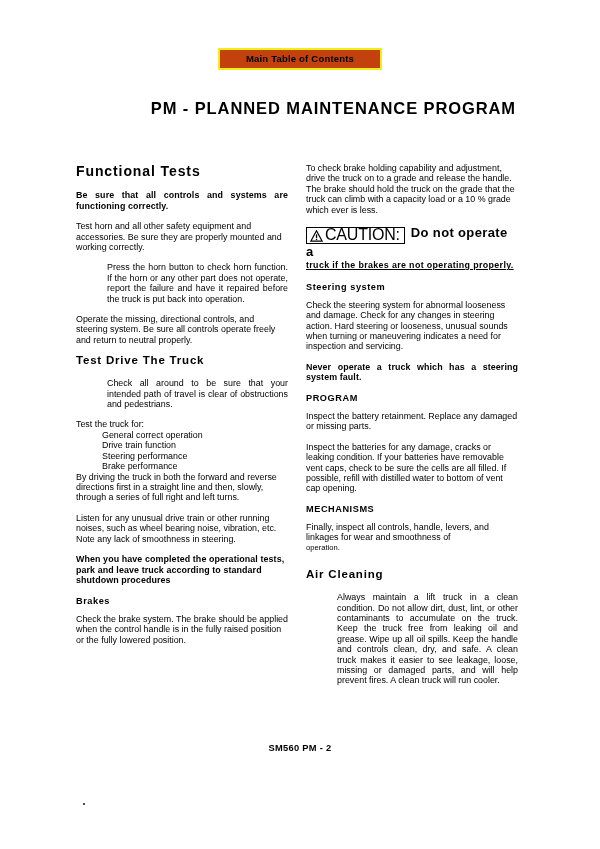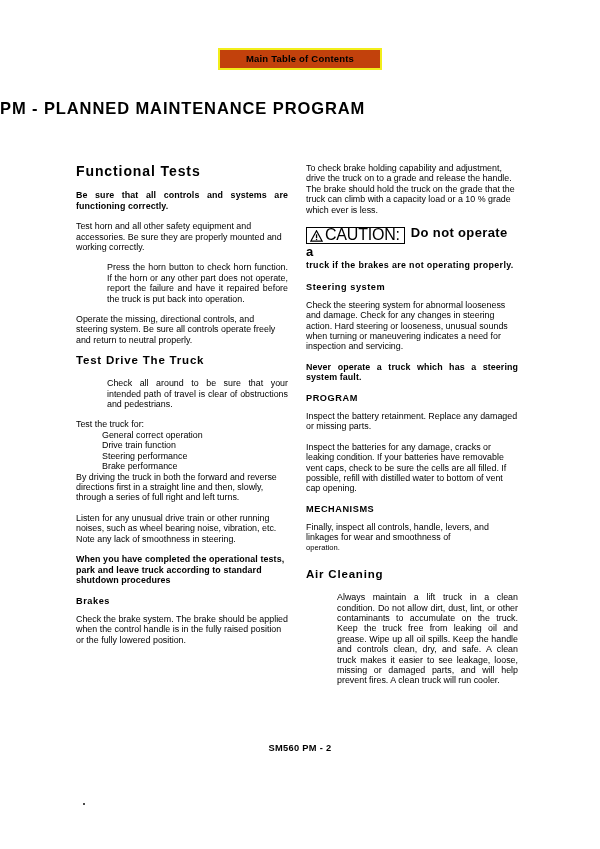--- a/index.html
+++ b/index.html
@@ -41,21 +41,21 @@
     padding: 3px 26px 4px 26px;
     line-height: 11px;
     cursor: pointer;
   }
 
   
   .page-title {
     position: absolute;
     left: 0; top: 99px;
     width: 516px;
-    text-align: left;
+    text-align: right;
     font-size: 16.5px;
     font-weight: bold;
     letter-spacing: 0.9px;
   }
 
   
   .col {
     position: absolute;
     top: 163px;
     width: 212px;
@@ -149,20 +149,21 @@
     font-weight: bold;
     letter-spacing: 0.35px;
   }
   .caution-rest {
     font-size: 8.9px;
     font-weight: bold;
     letter-spacing: 0.35px;
     line-height: 10.8px;
     display: block;
     margin-top: 2px;
+    text-decoration: underline;
   }
 
   
   .footer {
     position: absolute;
     left: 0;
     top: 743px;
     width: 600px;
     text-align: center;
     font-size: 9.3px;

